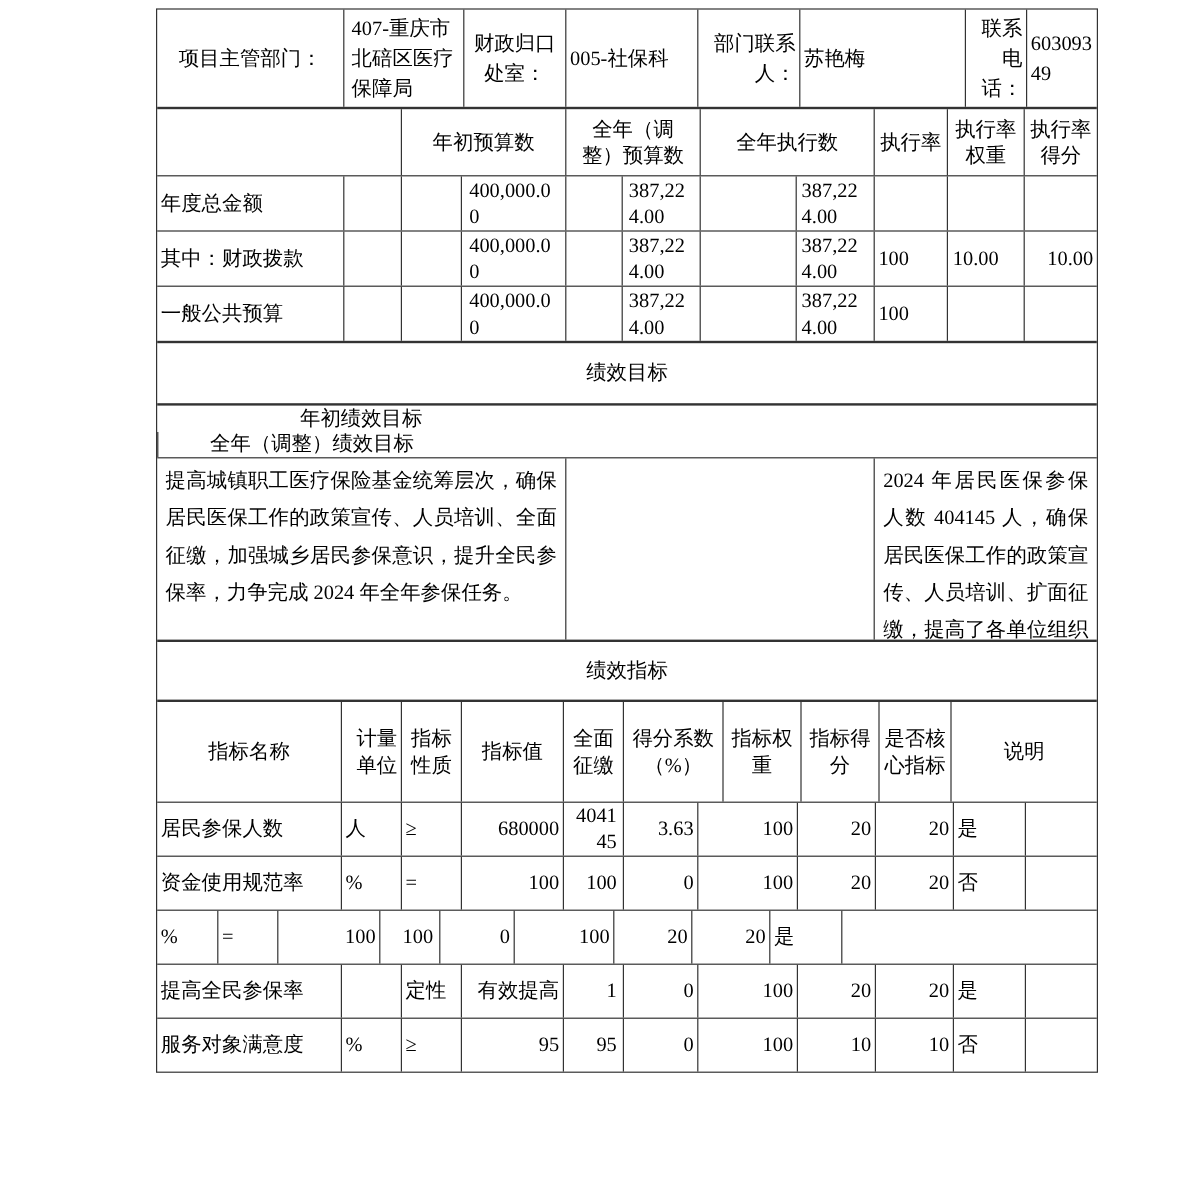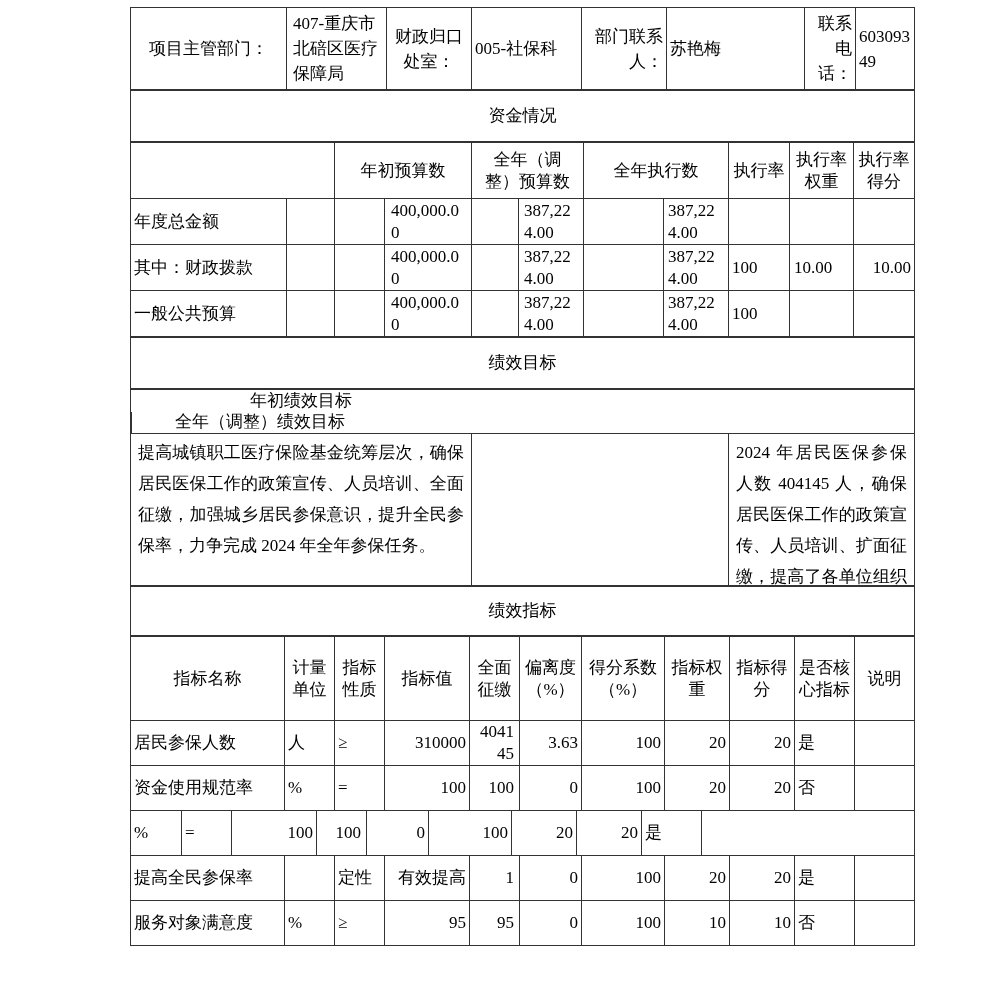--- a/index.html
+++ b/index.html
@@ -29,21 +29,21 @@
   
   .wb1{width:203px;}.wb2{width:137px;}.wb3{width:112px;padding:0 10px;}.wb4{width:145px;}
   .wb5{width:61px;}.wb6{width:64px;}
   
   .wc1{width:155px;}.wc2{width:48px;}.wc3{width:50px;}.wc4{width:87px;padding:0 6px;}
   .wc5{width:47px;}.wc6{width:65px;padding:0 5px;}.wc7{width:80px;}.wc8{width:65px;padding:0 4px;}
   .wc9{width:61px;}.wc10{width:64px;padding:0 4px;}
   
   .wd1{width:340px;}.wd2{width:257px;}
   
-  .we1{width:153px;}.we2{width:50px;}.we3{width:50px;}.we4{width:85px;}
+  .we1{width:153px;}.we2{width:50px;text-align:right;}.we3{width:50px;}.we4{width:85px;}
   .we5{width:50px;padding:0 5px;}.we6{width:62px;}.we7{width:83px;}.we8{width:65px;}
   .we9{width:65px;}.we10{width:60px;}
   .fill{flex:1;}
   .banner{justify-content:center;text-align:center;width:100%;border-left:none;}
   .goalp{line-height:31px;text-align:justify;padding:3px 7px;}
 </style>
 </head>
 <body>
 
 <div class="doc-table">
@@ -52,23 +52,20 @@
     <div class="c wa1 center">项目主管部门：</div>
     <div class="c wa2 left">407-重庆市北碚区医疗保障局</div>
     <div class="c wa3 center">财政归口处室：</div>
     <div class="c wa4 left">005-社保科</div>
     <div class="c wa5 right">部门联系人：</div>
     <div class="c wa6 left">苏艳梅</div>
     <div class="c wa7 right">联系电话：</div>
     <div class="c fill left break">60309349</div>
   </div>
 
-  <div class="row thick h52">
-    <div class="c banner">资金情况</div>
-  </div>
 
   <div class="row thick h57">
     <div class="c wb1"></div>
     <div class="c wb2 center">年初预算数</div>
     <div class="c wb3 center">全年（调整）预算数</div>
     <div class="c wb4 center">全年执行数</div>
     <div class="c wb5 center">执行率</div>
     <div class="c wb6 center">执行率权重</div>
     <div class="c fill center">执行率得分</div>
   </div>
@@ -134,33 +131,32 @@
   <div class="row thick h50b">
     <div class="c banner">绩效指标</div>
   </div>
 
   <div class="row thick h85">
     <div class="c we1 center">指标名称</div>
     <div class="c we2 center">计量单位</div>
     <div class="c we3 center">指标性质</div>
     <div class="c we4 center">指标值</div>
     <div class="c we5 center">全面征缴</div>
-    <div class="c we6 center">偏离度（%）</div>
     <div class="c we7 center">得分系数（%）</div>
     <div class="c we8 center">指标权重</div>
     <div class="c we9 center">指标得分</div>
     <div class="c we10 center">是否核心指标</div>
     <div class="c fill center">说明</div>
   </div>
 
   <div class="row h45">
     <div class="c we1 left">居民参保人数</div>
     <div class="c we2 left">人</div>
     <div class="c we3 left">≥</div>
-    <div class="c we4 right">310000</div>
+    <div class="c we4 right">680000</div>
     <div class="c we5 right break">404145</div>
     <div class="c we6 right">3.63</div>
     <div class="c we7 right">100</div>
     <div class="c we8 right">20</div>
     <div class="c we9 right">20</div>
     <div class="c we10 left">是</div>
     <div class="c fill left"></div>
   </div>
 
   <div class="row h45">

